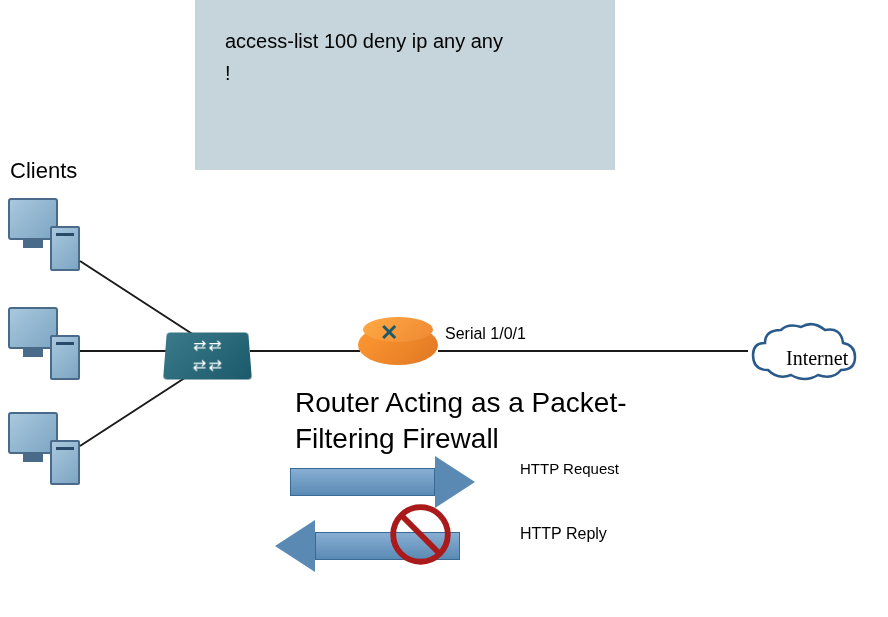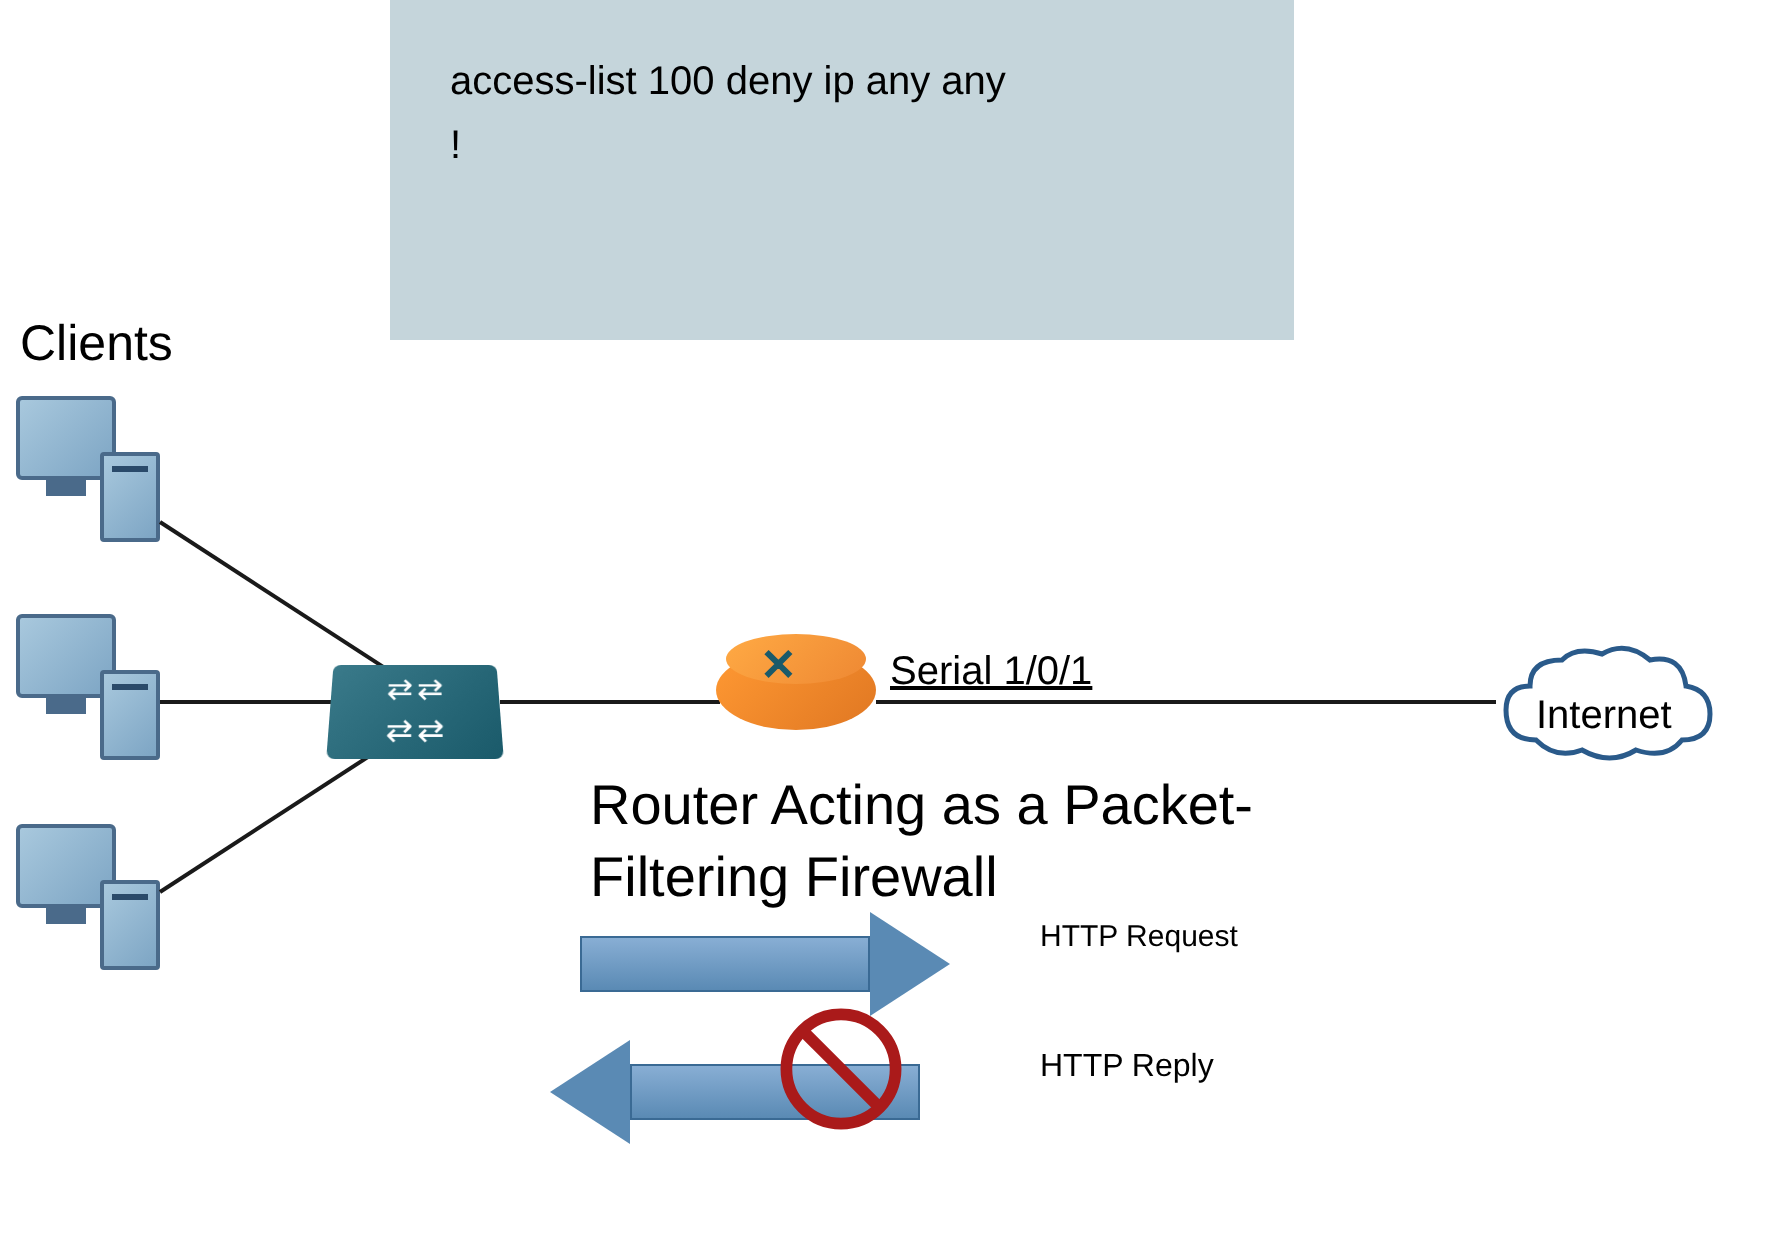--- a/index.html
+++ b/index.html
@@ -11,32 +11,32 @@
       width: 888px;
       height: 617px;
       position: relative;
       background: white;
       font-family: Arial, sans-serif;
     }
     .config-box {
       position: absolute;
       left: 195px;
       top: 0px;
-      width: 452px;
+      width: 420px;
       height: 170px;
       background: #c5d5db;
       padding: 25px 30px;
       font-size: 20px;
       line-height: 1.6;
     }
     .clients-label {
       position: absolute;
       left: 10px;
       top: 158px;
-      font-size: 25px;
+      font-size: 22px;
     }
     .client {
       position: absolute;
       width: 70px;
       height: 70px;
     }
     .client-1 { left: 8px; top: 198px; }
     .client-2 { left: 8px; top: 307px; }
     .client-3 { left: 8px; top: 412px; }
     
@@ -140,30 +140,30 @@
       right: 25px;
       top: 315px;
     }
     .cloud svg {
       width: 120px;
       height: 80px;
     }
     .cloud-text {
       position: absolute;
       top: 32px;
-      left: 25px;
+      left: 43px;
       font-size: 20px;
+      font-family: Liberation Serif, serif;
     }
     
     .interface-label {
       position: absolute;
       left: 445px;
       top: 325px;
-      font-size: 20px;
-      text-decoration: underline;
+      font-size: 16px;
     }
     .router-label {
       position: absolute;
       left: 295px;
       top: 385px;
       font-size: 28px;
       text-align: left;
       line-height: 1.3;
     }
     

